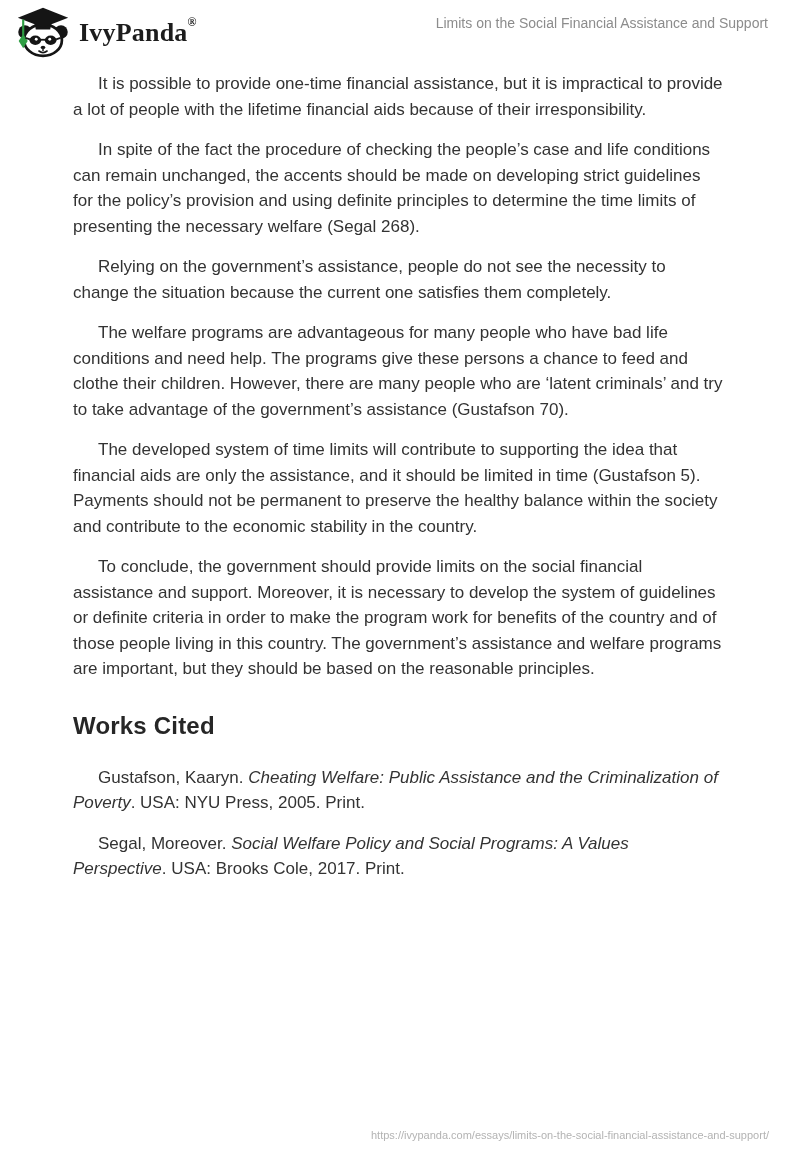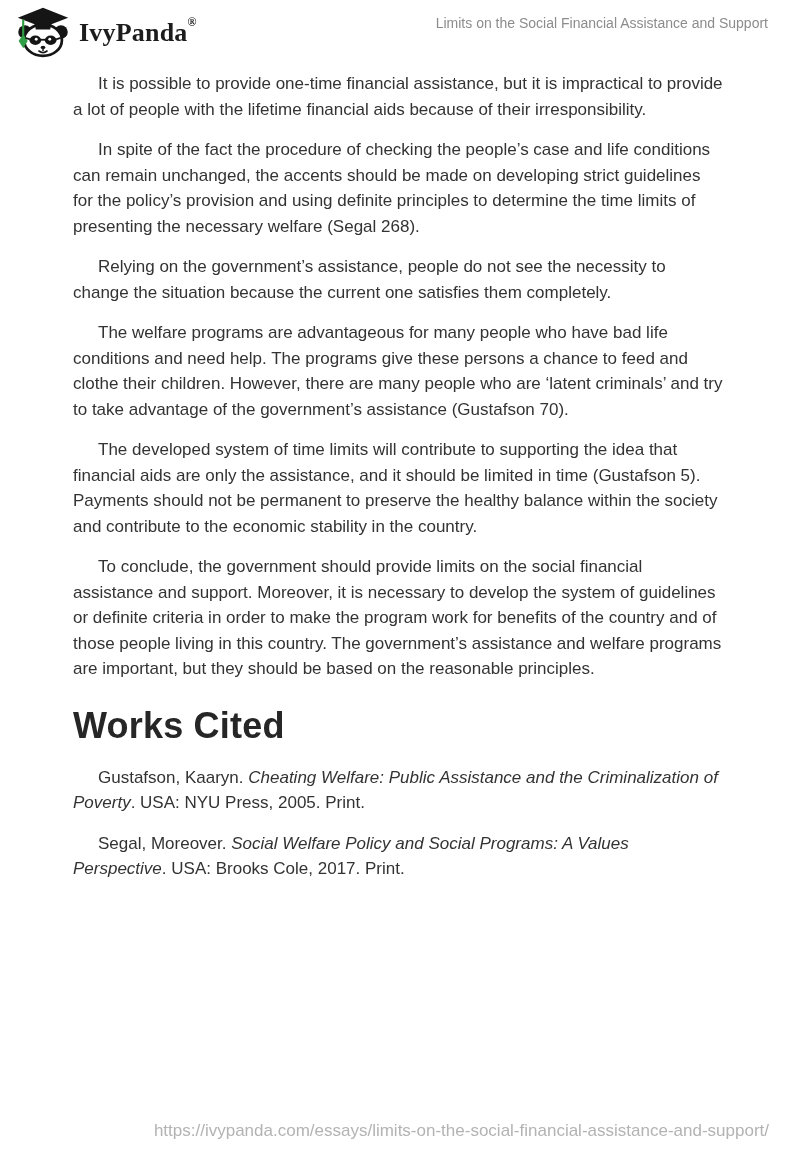--- a/index.html
+++ b/index.html
@@ -11,25 +11,25 @@
   .header { position: absolute; top: 6px; left: 14px; right: 32px; height: 58px; }
   .logo { position: absolute; left: 0; top: 0; display: flex; align-items: center; gap: 7px; cursor: pointer; }
   .logo-icon svg { width: 58px; height: 54px; display: block; }
   .logo-text { font-family: "Liberation Serif", "DejaVu Serif", serif; font-weight: 700; font-size: 26px; color: #1c1c1c; letter-spacing: 0.2px; }
   .logo-reg { font-family: "Liberation Serif", "DejaVu Serif", serif; font-weight: 700; font-size: 12px; color: #1c1c1c; vertical-align: super; line-height: 1; position: relative; top: -9px; }
   .doc-title { position: absolute; right: 0; top: 9px; font-size: 14px; color: #8c8c8c; }
 
   
   .essay { position: absolute; top: 71px; left: 73px; width: 651px; font-size: 17px; line-height: 25.5px; color: #333333; }
   .essay p { text-indent: 25px; margin-bottom: 15px; }
-  .essay h1 { font-size: 36px; line-height: 33px; font-weight: 700; color: #262626; margin-top: 27px; margin-bottom: 23px; letter-spacing: 0.2px; }
+  .essay h1 { font-size: 24px; line-height: 33px; font-weight: 700; color: #262626; margin-top: 27px; margin-bottom: 23px; letter-spacing: 0.2px; }
   .citation i { font-style: italic; }
 
   
-  .footer-url { position: absolute; right: 31px; bottom: 19px; font-size: 17px; color: #b3b3b3; }
+  .footer-url { position: absolute; right: 31px; bottom: 19px; font-size: 11px; color: #b3b3b3; }
 </style>
 </head>
 <body>
 
 <div class="page">
 
   <div class="header">
     <div class="logo">
       <span class="logo-icon">
         <svg viewBox="0 0 64 60" xmlns="http://www.w3.org/2000/svg">

